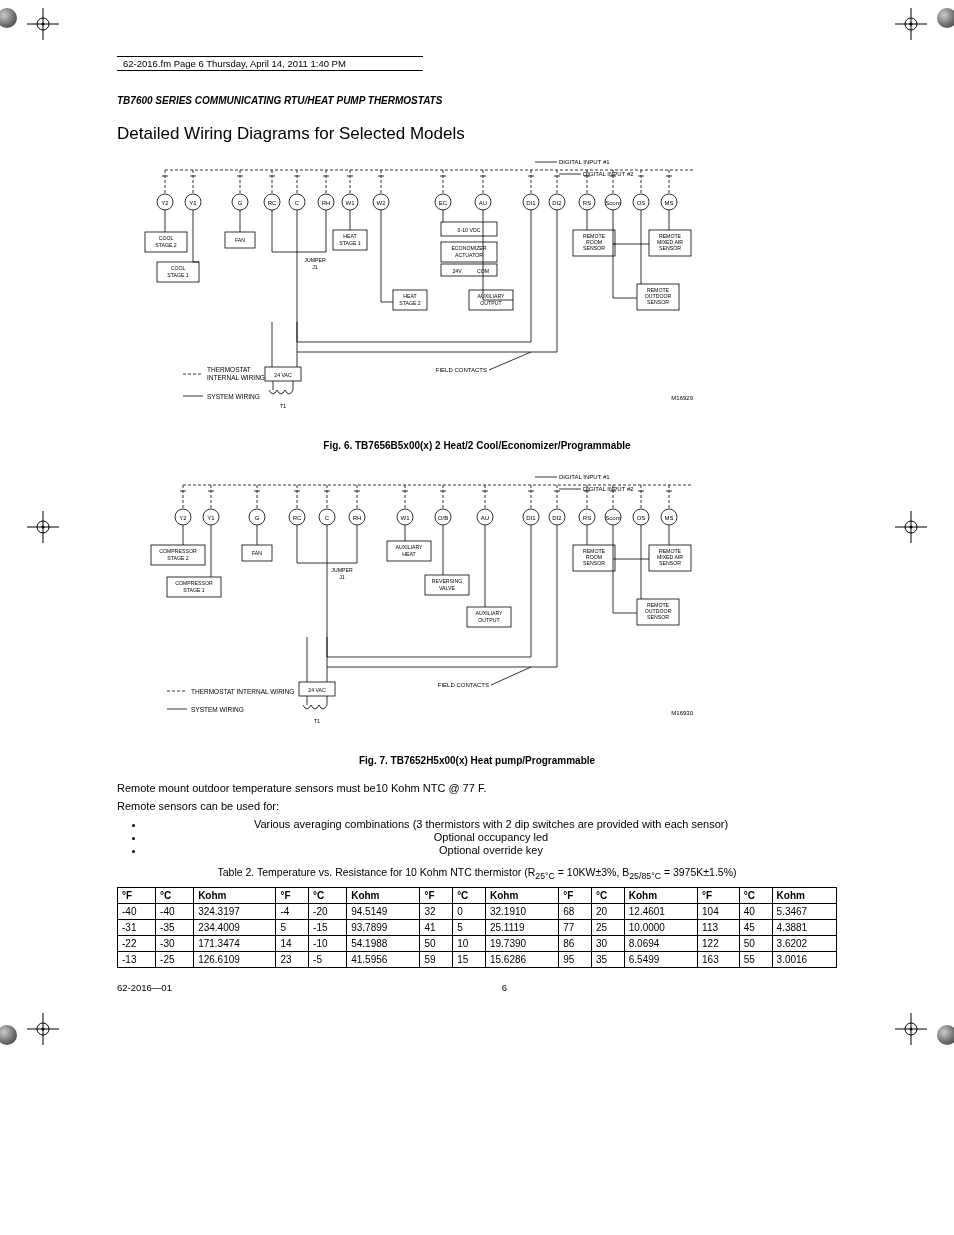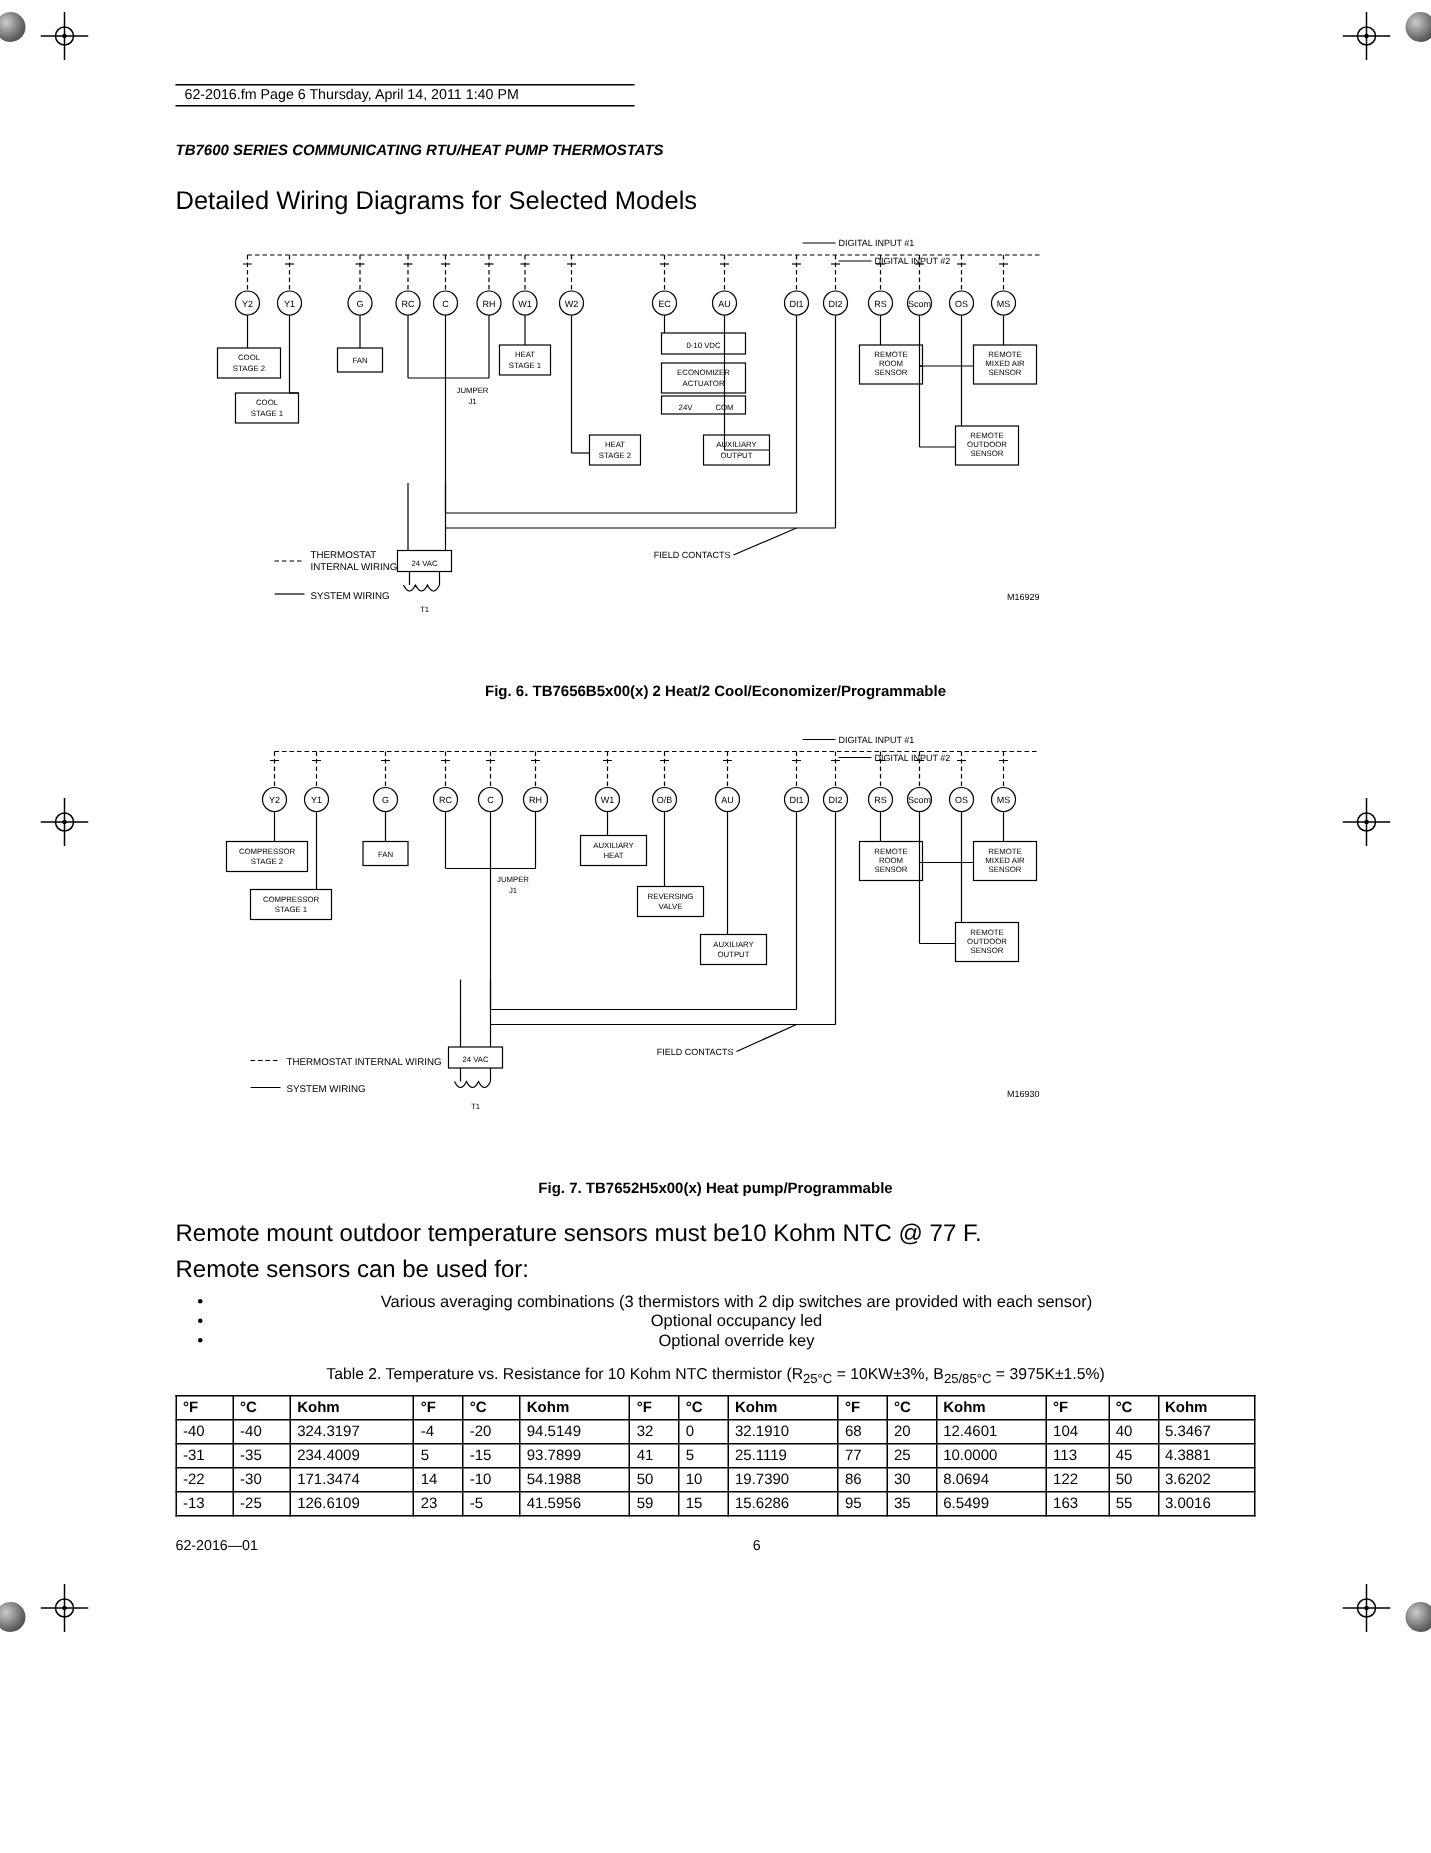--- a/index.html
+++ b/index.html
@@ -37,34 +37,34 @@
     font-size: 16px;
     font-weight: bold;
     margin: 10px 0 8px 0;
   }
   h2.section-sub {
     font-size: 17px;
     font-weight: normal;
     margin: 11px 0 8px 0;
   }
   p.body {
-    font-size: 16px;
+    font-size: 11px;
     margin: 6px 0;
   }
   ul.body {
     font-size: 11px;
     margin: 4px 0 10px 0;
     padding-left: 28px;
   }
   ul.body li { margin: 1px 0; text-align: center; }
   .fig-caption {
     text-align: center;
     font-size: 10px;
     font-weight: bold;
-    margin: 24px 0 16px 0;
+    margin: 8px 0 16px 0;
   }
   .tbl-caption {
     text-align: center;
     font-size: 10.5px;
     font-weight: normal;
     margin: 8px 0 6px 0;
   }
   table.data {
     border-collapse: collapse;
     width: 100%;

